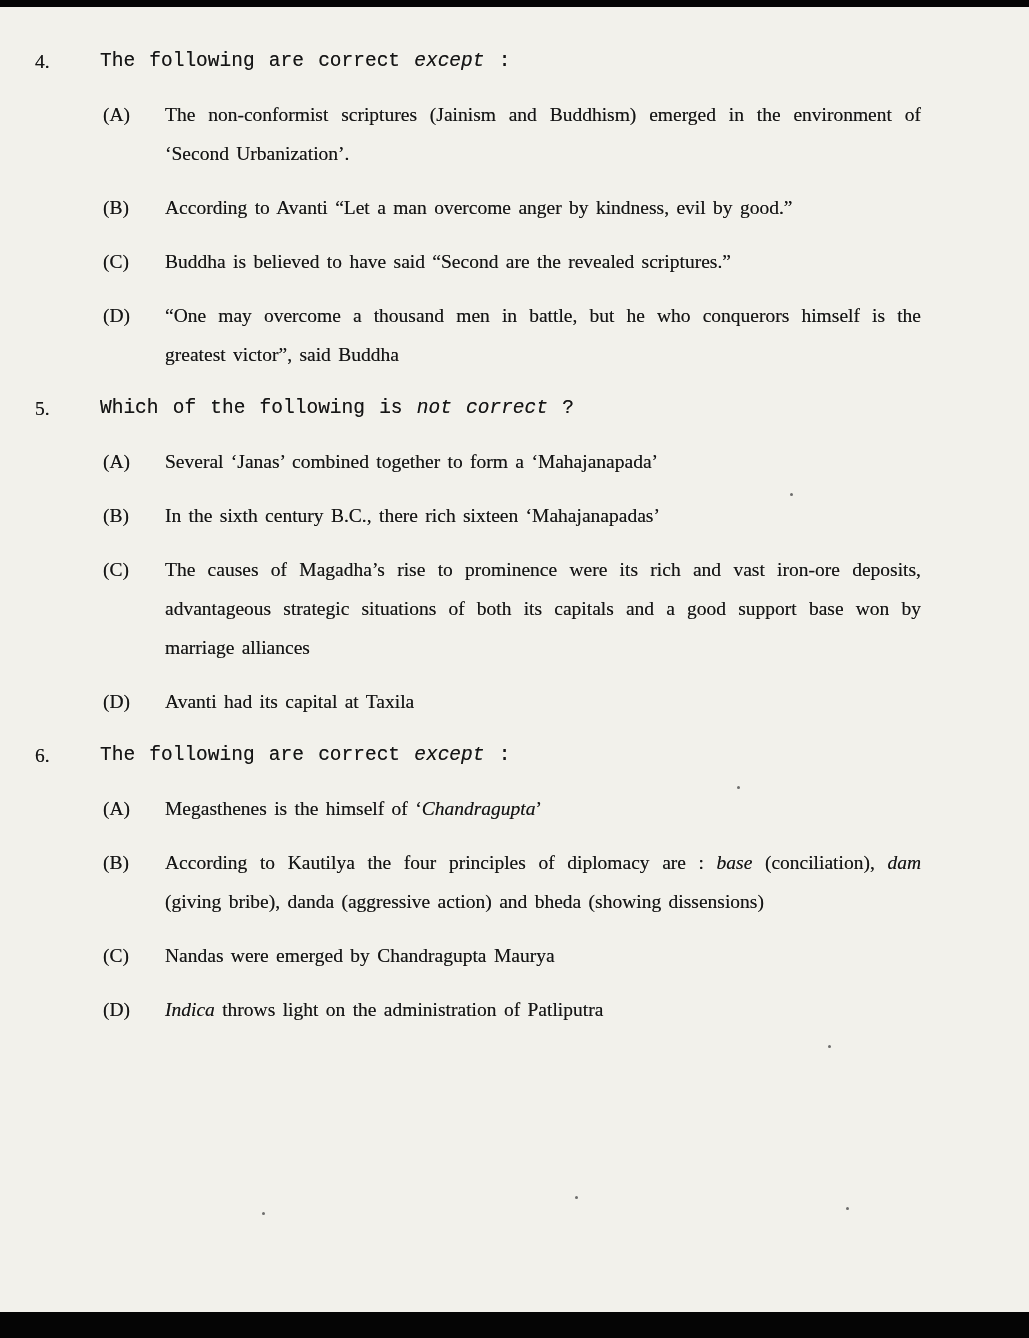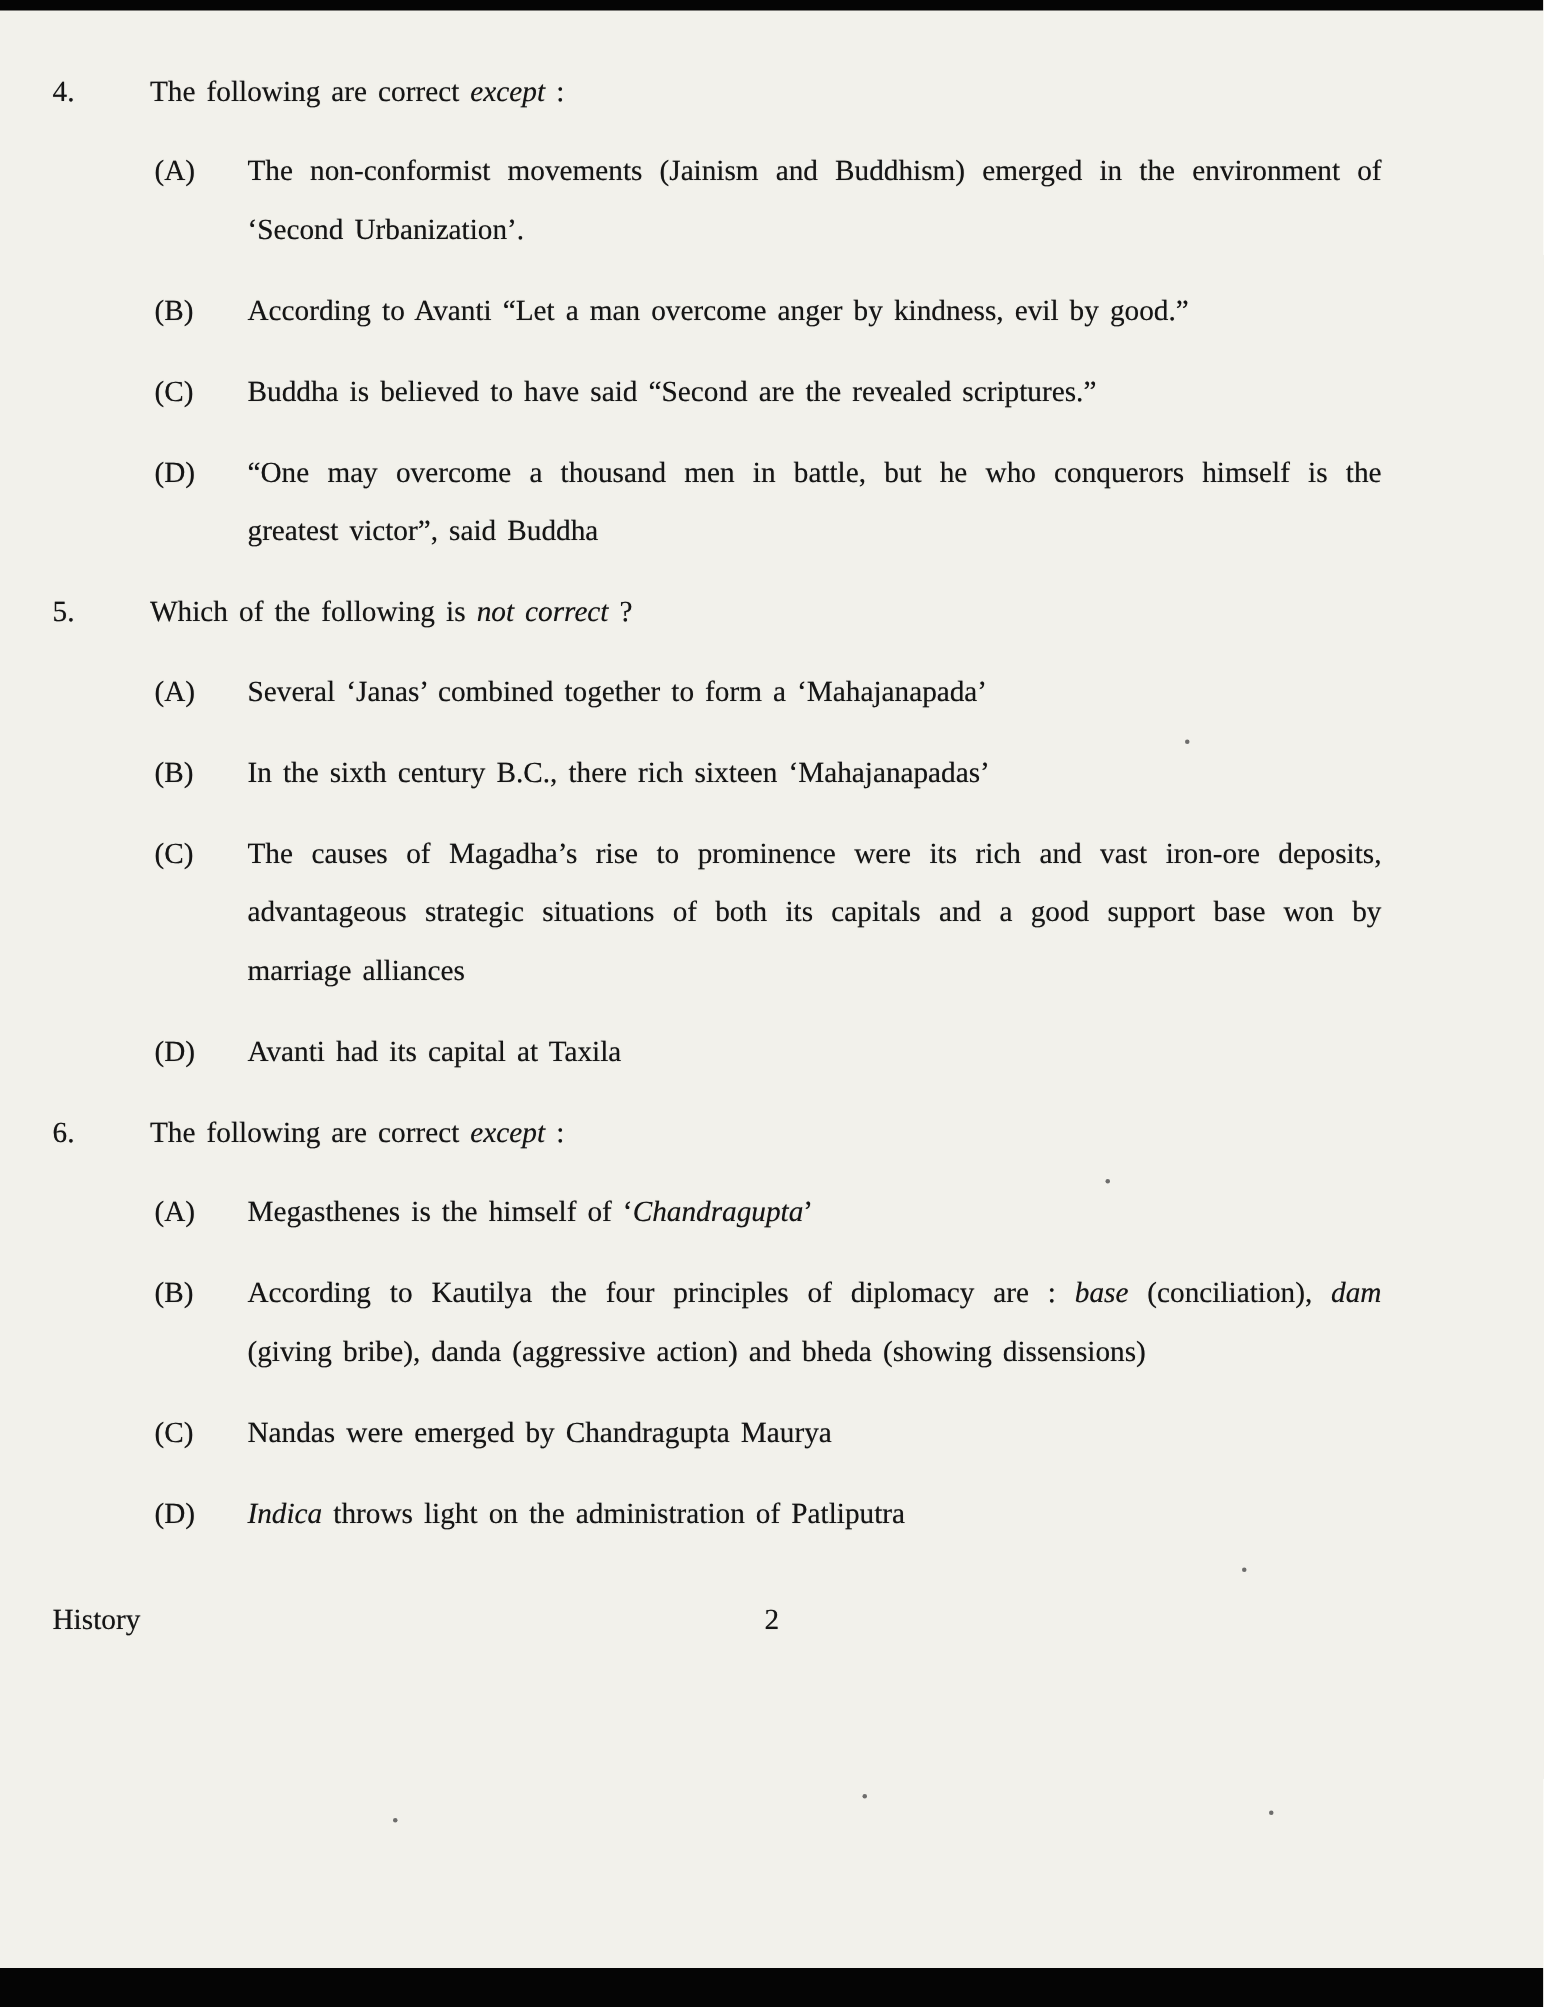--- a/index.html
+++ b/index.html
@@ -28,21 +28,21 @@
   .scan-edge.top { top: 0; height: 7px; }
   .scan-edge.bottom { bottom: 0; height: 26px; }
   .content {
     padding: 42px 108px 0 35px;
   }
   .q-row {
     display: flex;
     margin-bottom: 14px;
   }
   .q-num { flex: 0 0 65px; }
-  .q-stem { flex: 1; word-spacing: 2.5px; }
+  .q-stem { flex: 1; word-spacing: 2.5px; font-family: Liberation Mono, monospace; }
   .option {
     display: flex;
     margin-left: 68px;
     margin-bottom: 15px;
   }
   .opt-letter { flex: 0 0 62px; }
   .opt-text {
     flex: 1;
     text-align: justify;
     word-spacing: 2.5px;
@@ -76,21 +76,21 @@
 
   <div class="content">
 
     <section class="question">
       <div class="q-row">
         <span class="q-num">4.</span>
         <span class="q-stem"><span>The following are correct </span><i>except</i><span> :</span></span>
       </div>
       <div class="option">
         <span class="opt-letter">(A)</span>
-        <span class="opt-text"><span>The non-conformist movements (Jainism and Buddhism) emerged in the environment of ‘Second Urbanization’.</span></span>
+        <span class="opt-text"><span>The non-conformist scriptures (Jainism and Buddhism) emerged in the environment of ‘Second Urbanization’.</span></span>
       </div>
       <div class="option">
         <span class="opt-letter">(B)</span>
         <span class="opt-text"><span>According to Avanti “Let a man overcome anger by kindness, evil by good.”</span></span>
       </div>
       <div class="option">
         <span class="opt-letter">(C)</span>
         <span class="opt-text"><span>Buddha is believed to have said “Second are the revealed scriptures.”</span></span>
       </div>
       <div class="option">
@@ -138,24 +138,20 @@
       <div class="option">
         <span class="opt-letter">(C)</span>
         <span class="opt-text"><span>Nandas were emerged by Chandragupta Maurya</span></span>
       </div>
       <div class="option">
         <span class="opt-letter">(D)</span>
         <span class="opt-text"><i>Indica</i><span> throws light on the administration of Patliputra</span></span>
       </div>
     </section>
 
-    <div class="footer">
-      <span>History</span>
-      <span class="page-num">2</span>
-    </div>
 
   </div>
 
   <div class="speck" style="left:790px; top:493px;"></div>
   <div class="speck" style="left:737px; top:786px;"></div>
   <div class="speck" style="left:828px; top:1045px;"></div>
   <div class="speck" style="left:575px; top:1196px;"></div>
   <div class="speck" style="left:846px; top:1207px;"></div>
   <div class="speck" style="left:262px; top:1212px;"></div>
 

